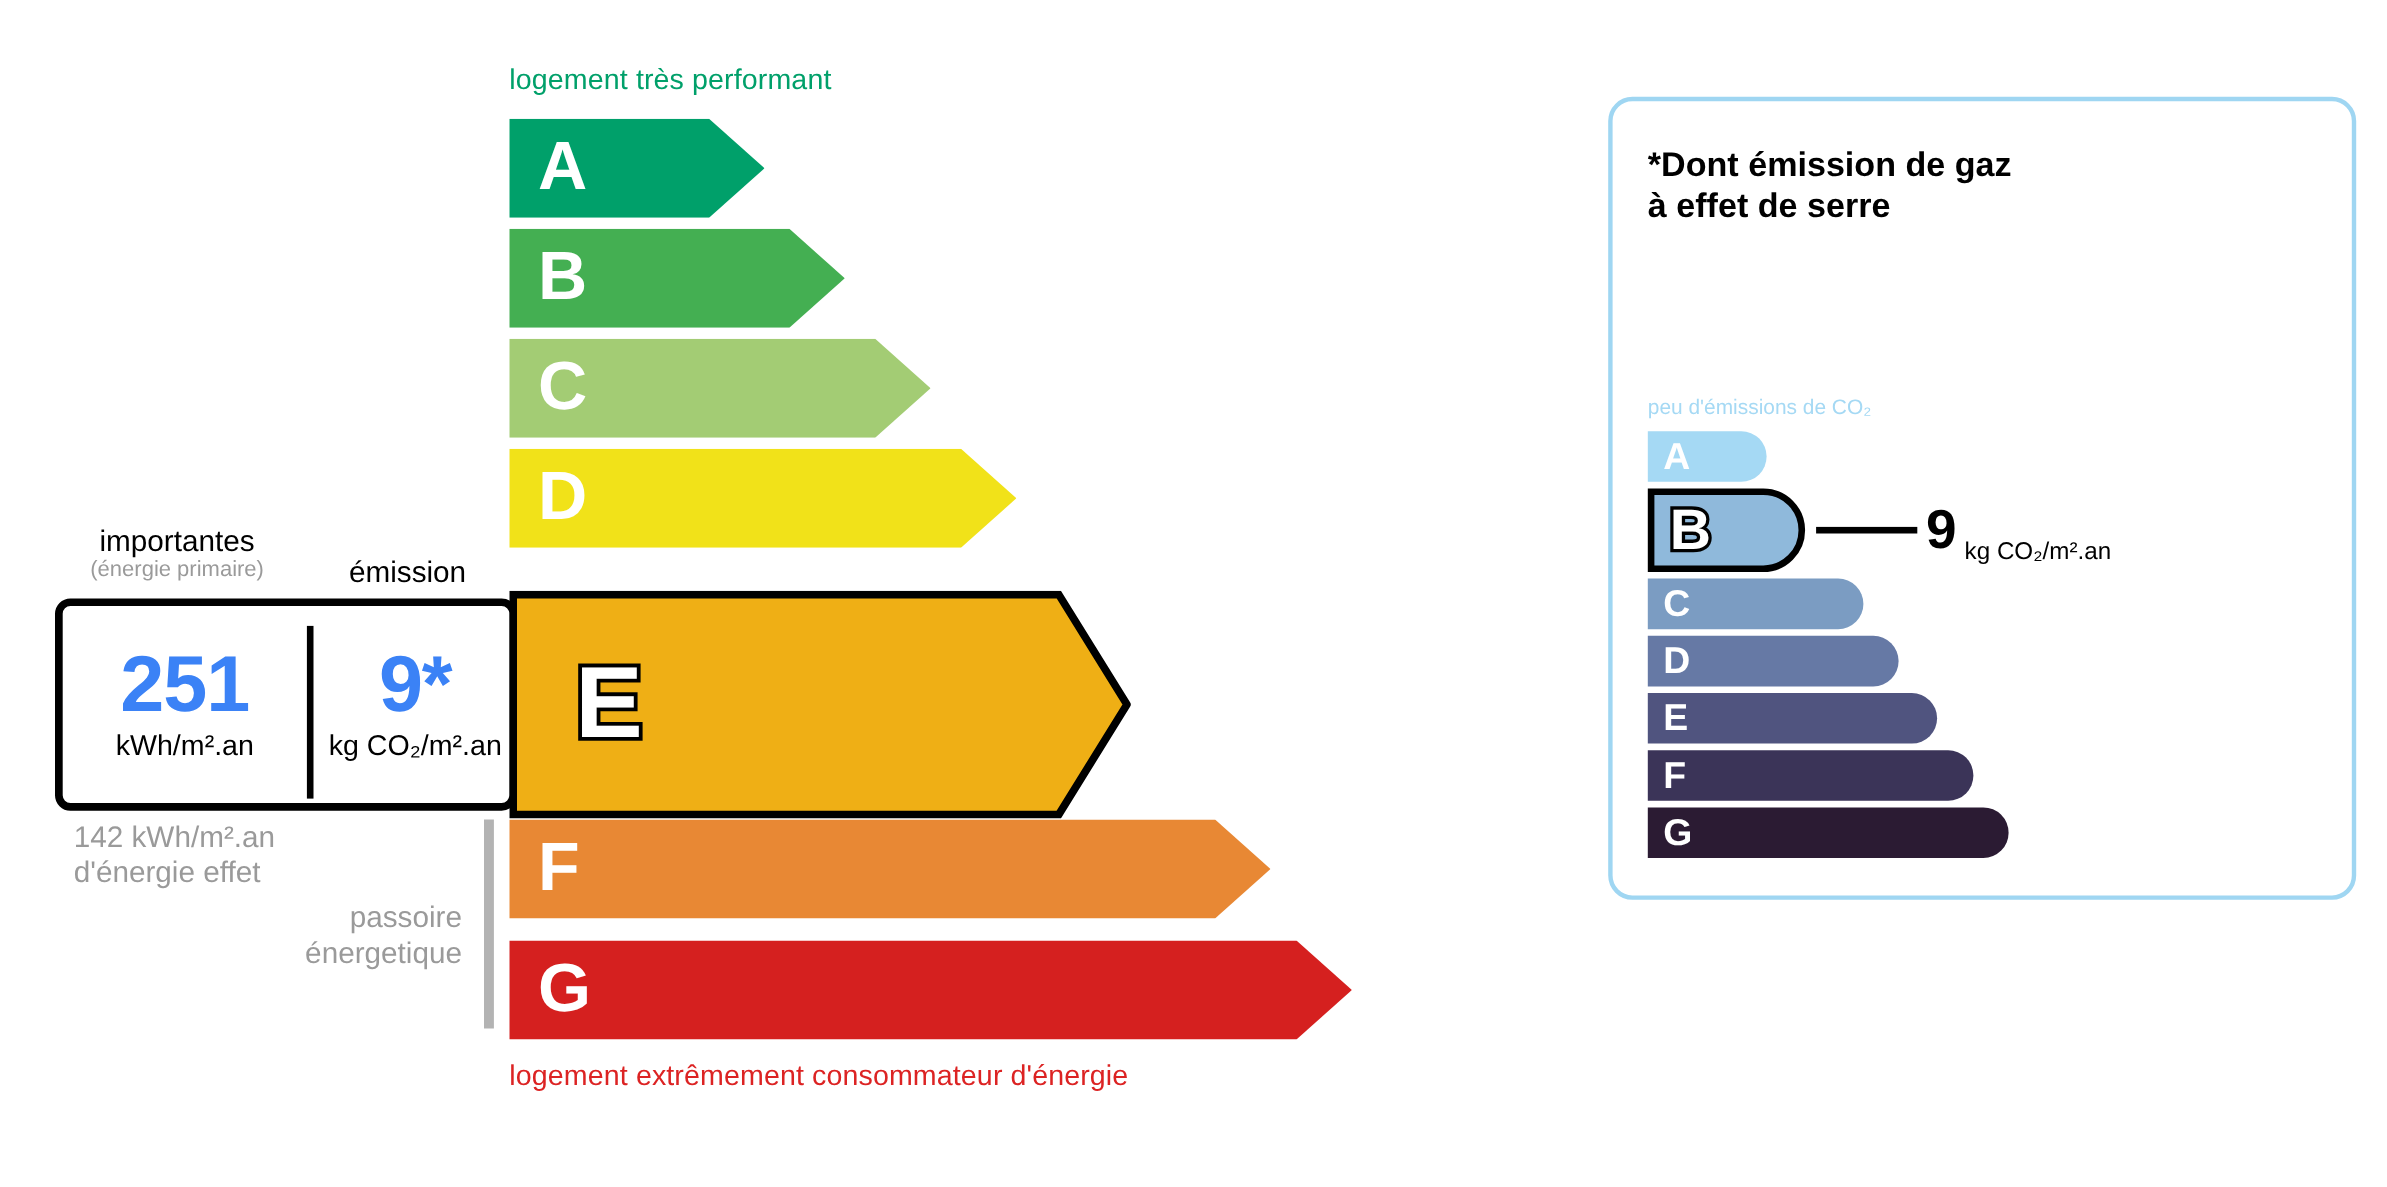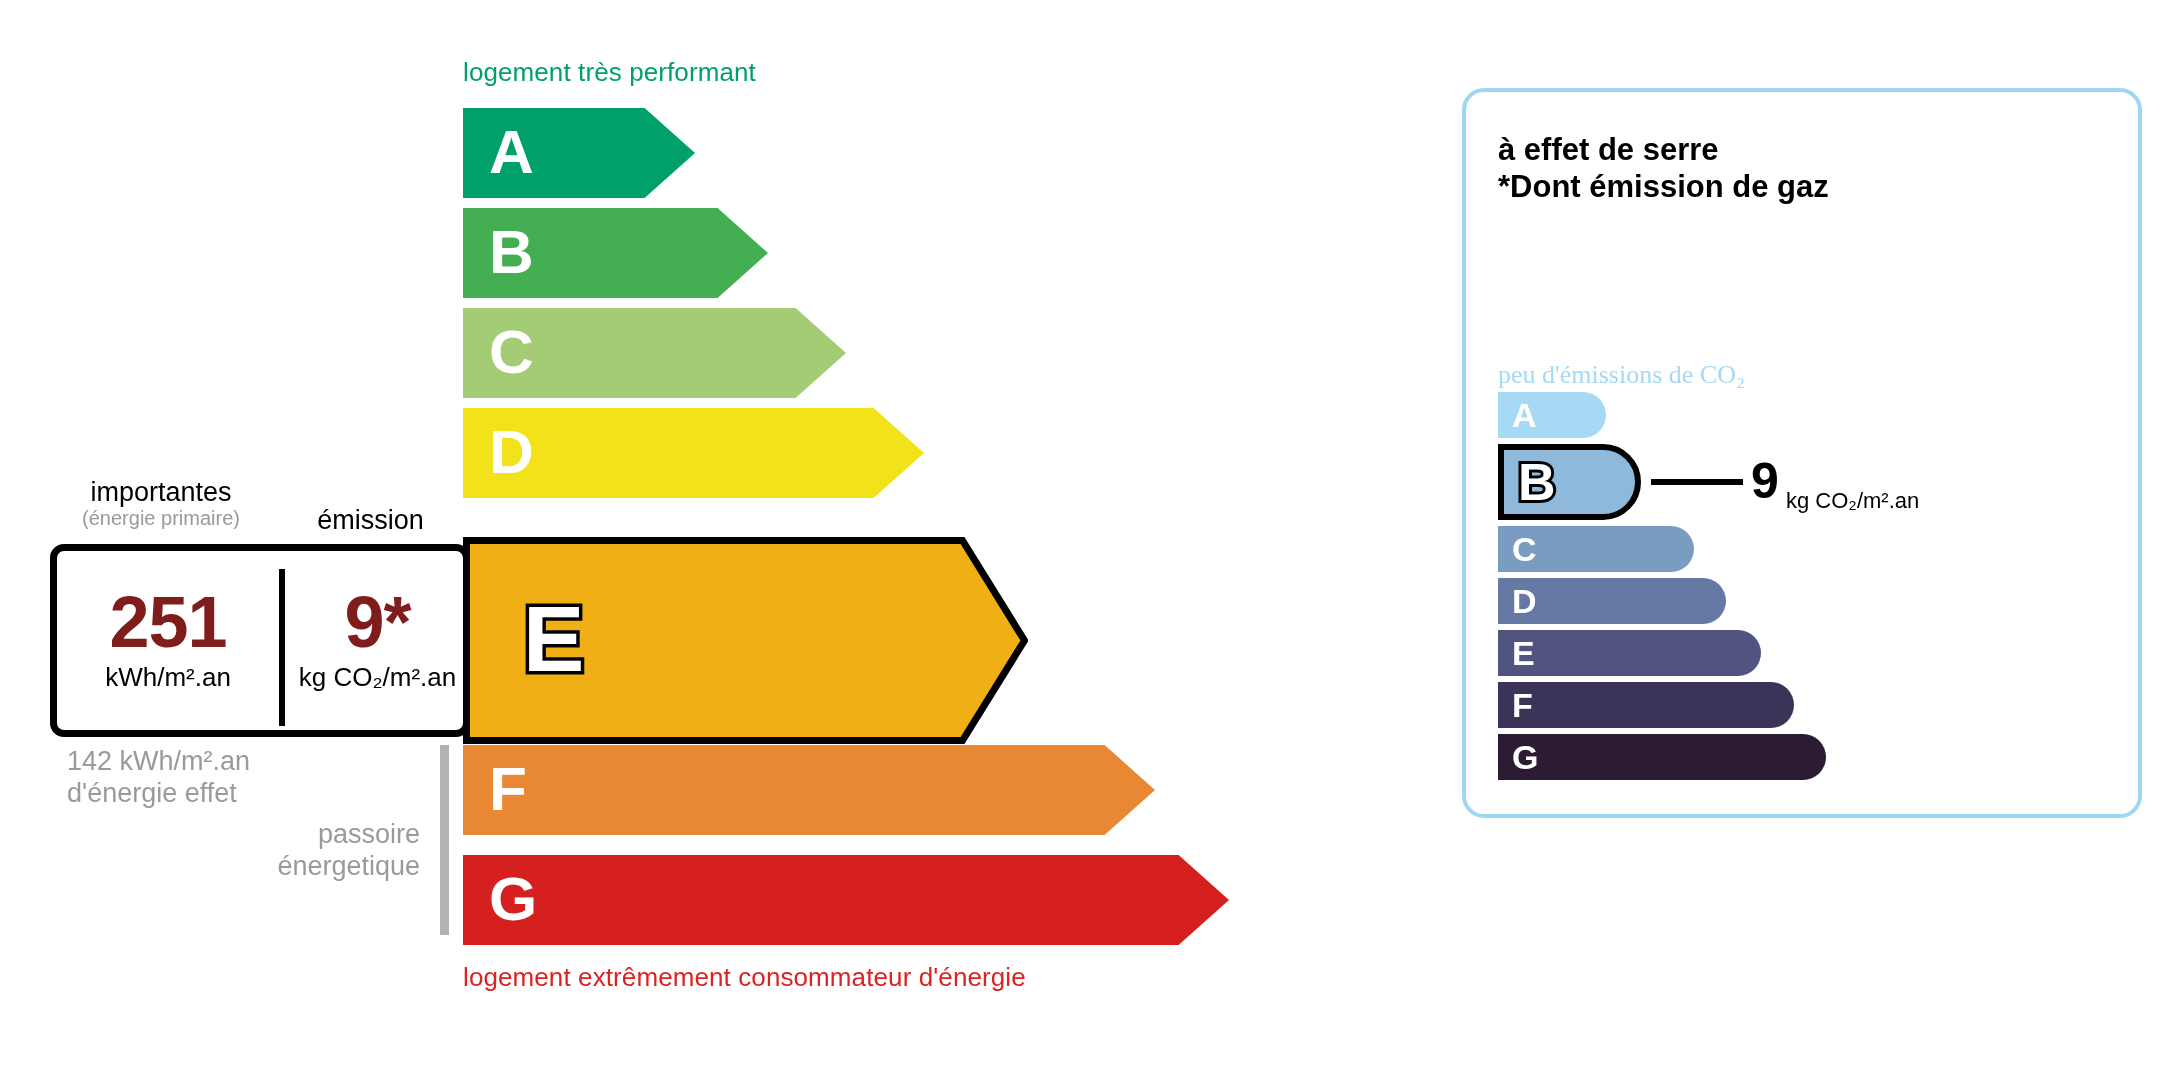--- a/index.html
+++ b/index.html
@@ -46,21 +46,21 @@
     background:#ffffff;border:7px solid #000;border-radius:14px;
     box-sizing:border-box;z-index:7;
   }
   #value-box .divider{
     position:absolute;left:222px;top:18px;width:6px;height:157px;background:#000;
   }
   .cell{position:absolute;top:0;height:100%;display:flex;flex-direction:column;
         align-items:center;justify-content:center;}
   #cell-conso{left:0;width:222px;}
   #cell-emis{left:228px;width:185px;}
-  .cell .big{font-size:72px;font-weight:bold;color:#7f1d1d;line-height:.95;letter-spacing:-1px;}
+  .cell .big{font-size:72px;font-weight:bold;color:#3b82f6;line-height:.95;letter-spacing:-1px;}
   .cell .unit{font-size:26px;color:#000;margin-top:6px;white-space:nowrap;}
 
   .head-label{position:absolute;text-align:center;line-height:1.12;}
   #head-conso{left:50px;top:477px;width:222px;}
   #head-conso .l1{font-size:27px;color:#000;}
   #head-conso .l2{font-size:20px;color:#9a9a9a;}
   #head-emis{left:278px;top:505px;width:185px;font-size:27px;color:#000;}
 
   #final-energy{
     position:absolute;left:67px;top:745px;width:300px;
@@ -77,21 +77,21 @@
   
   #co2-panel{
     position:absolute;left:1462px;top:88px;width:680px;height:730px;
     border:4px solid #9FD6F2;border-radius:22px;box-sizing:border-box;background:#fff;
   }
   #co2-title{
     position:absolute;left:32px;top:40px;font-size:31px;font-weight:bold;color:#000;
     line-height:1.18;white-space:nowrap;
   }
   #co2-top-caption{
-    position:absolute;left:32px;top:268px;font-size:26px;color:#A5D9F4;white-space:nowrap;font-family:Liberation Serif, serif;
+    position:absolute;left:32px;top:268px;font-size:19px;color:#A5D9F4;white-space:nowrap;
   }
   #co2-bottom-caption{
     position:absolute;left:32px;top:594px;font-size:25px;color:#2E2640;line-height:1.2;
   }
 
   .co2-row{position:absolute;left:32px;}
   .co2-bar{
     position:relative;height:100%;border-radius:0 30px 30px 0;
     display:flex;align-items:center;
   }
@@ -206,22 +206,22 @@
     <div>passoire</div>
     <div>énergetique</div>
   </div>
 
   <div class="bottom-caption">logement extrêmement consommateur d'énergie</div>
 </div>
 
 <div id="co2-panel">
 
   <div id="co2-title">
+    <div>*Dont émission de gaz</div>
     <div>à effet de serre</div>
-    <div>*Dont émission de gaz</div>
   </div>
 
   <div id="co2-top-caption">peu d'émissions de CO₂</div>
 
   <div id="co2-bars">
       <div class="co2-row" id="co2-row-A" style="top: 300px; width: 108px; height: 46px;">
         <div class="co2-bar" style="background: rgb(165, 217, 244);">
           <span class="glyph">A</span>
         </div>
       </div>

